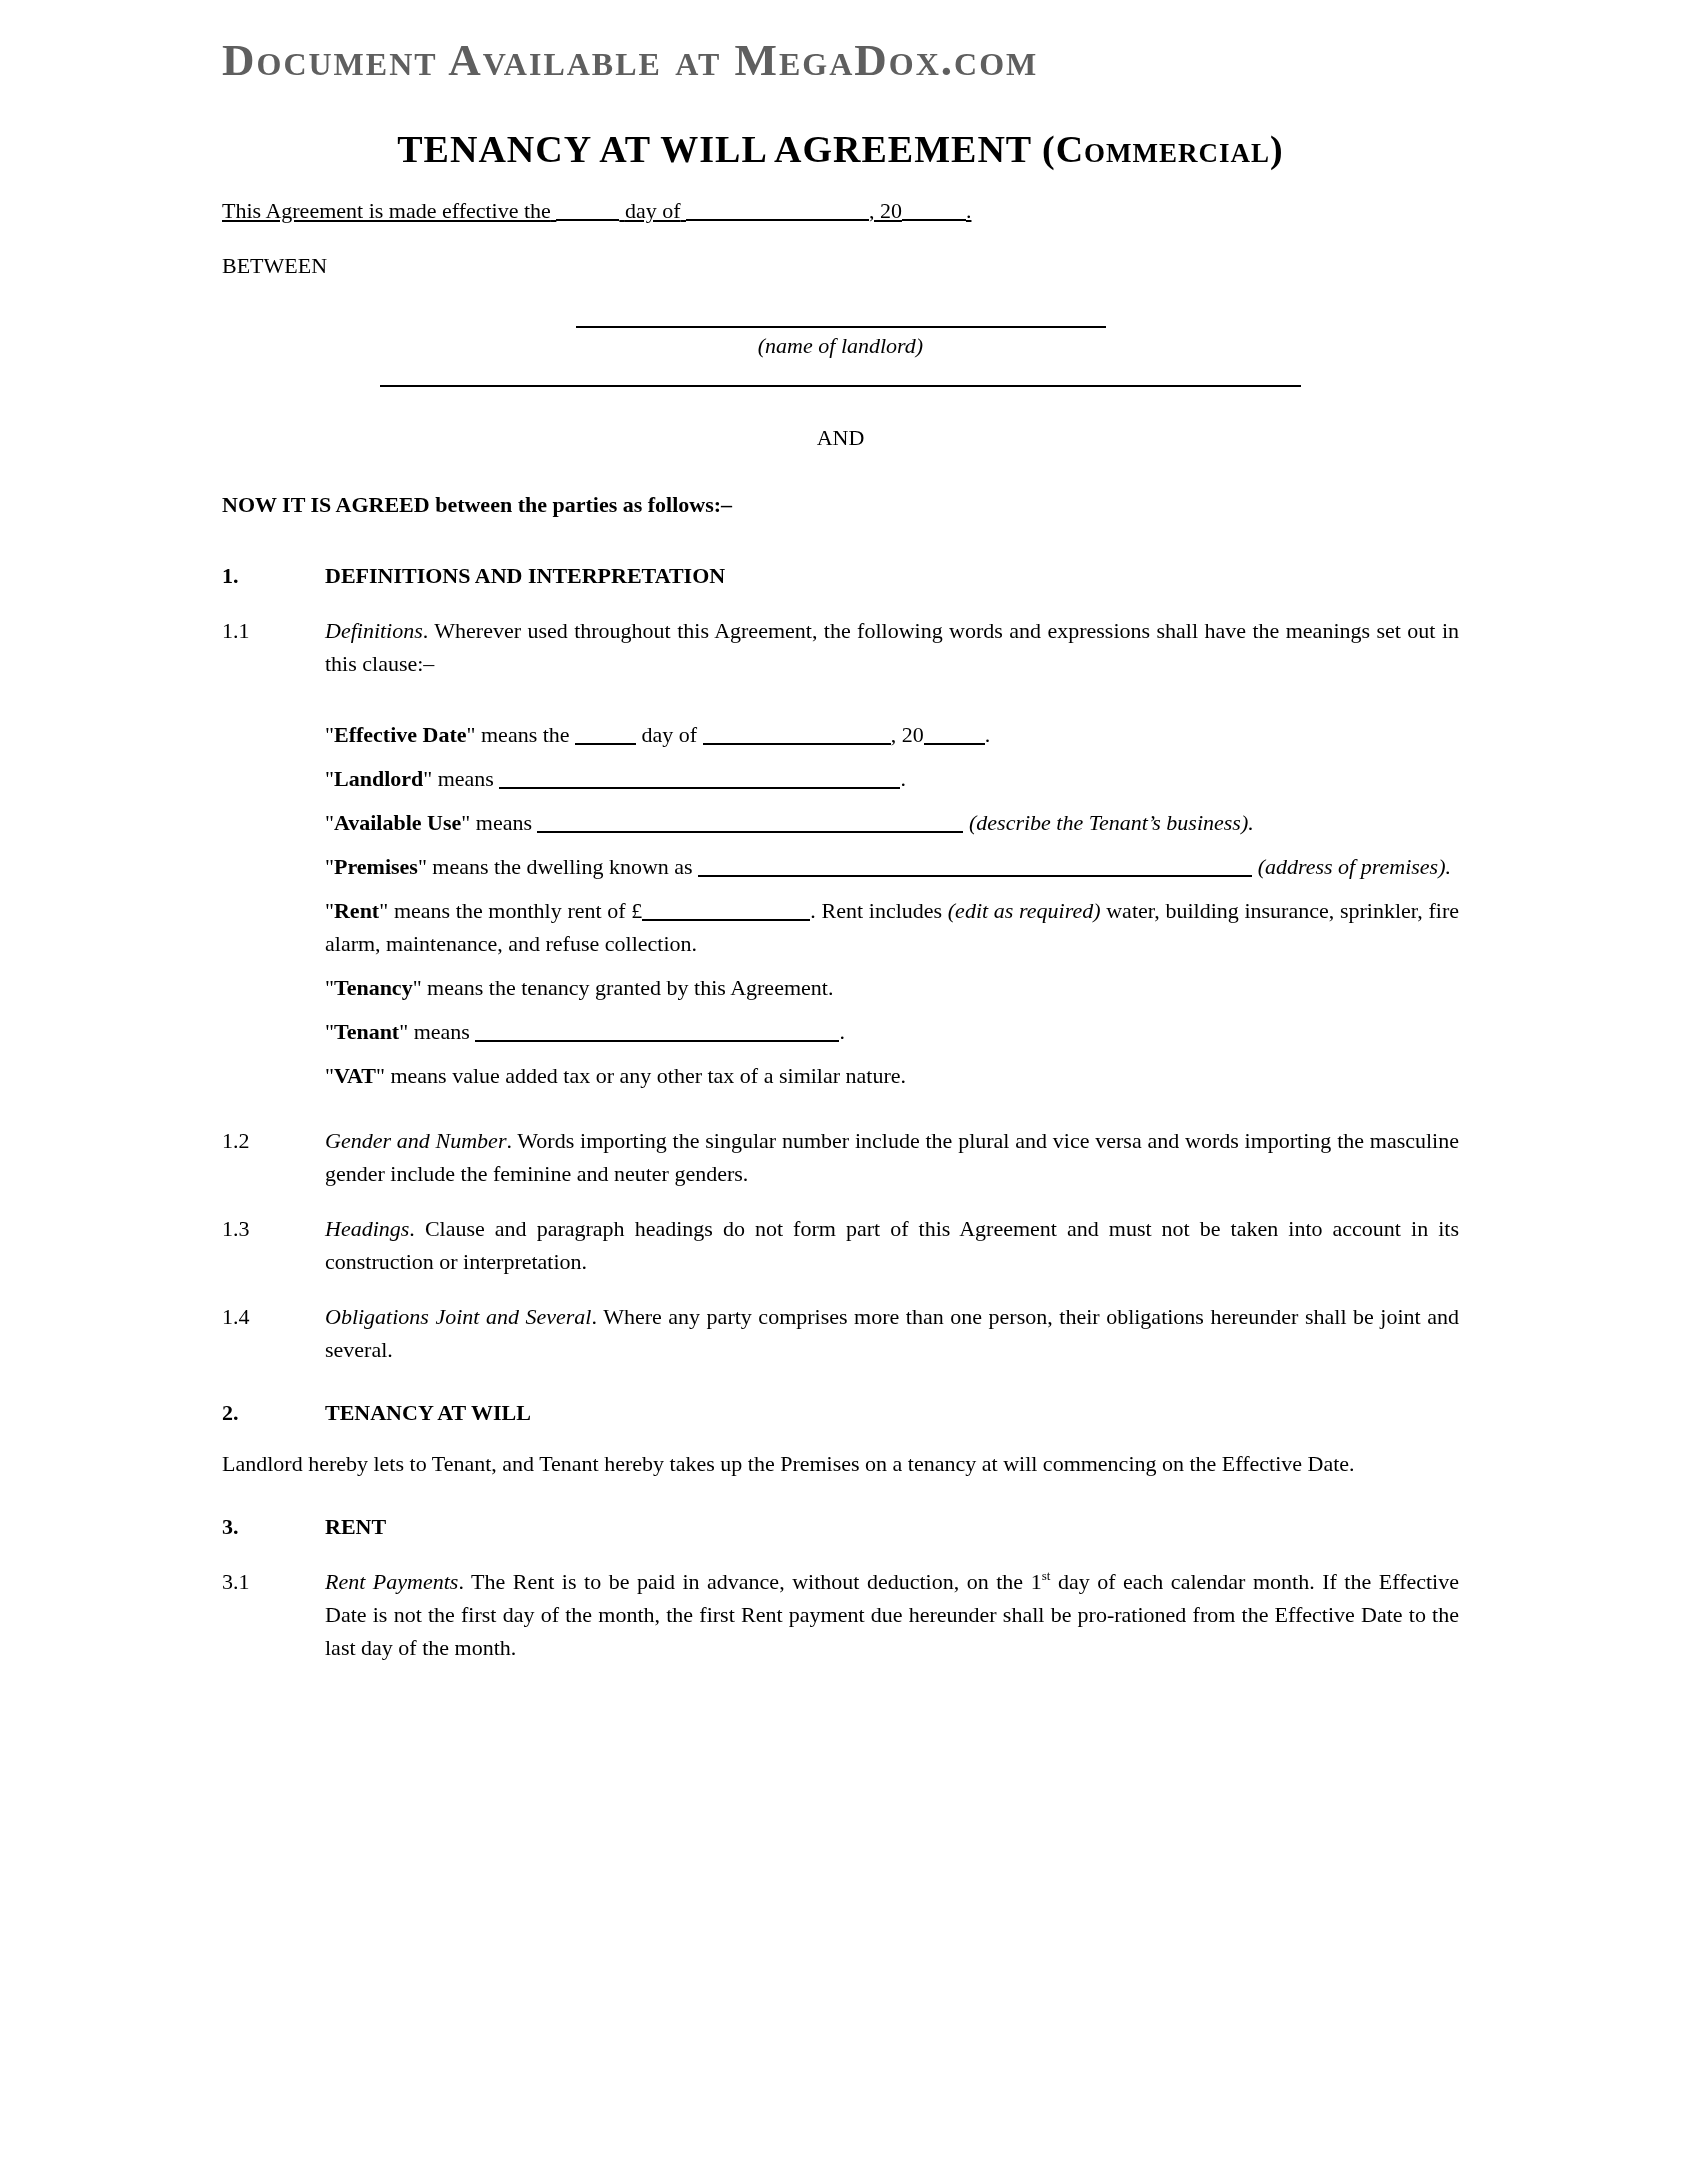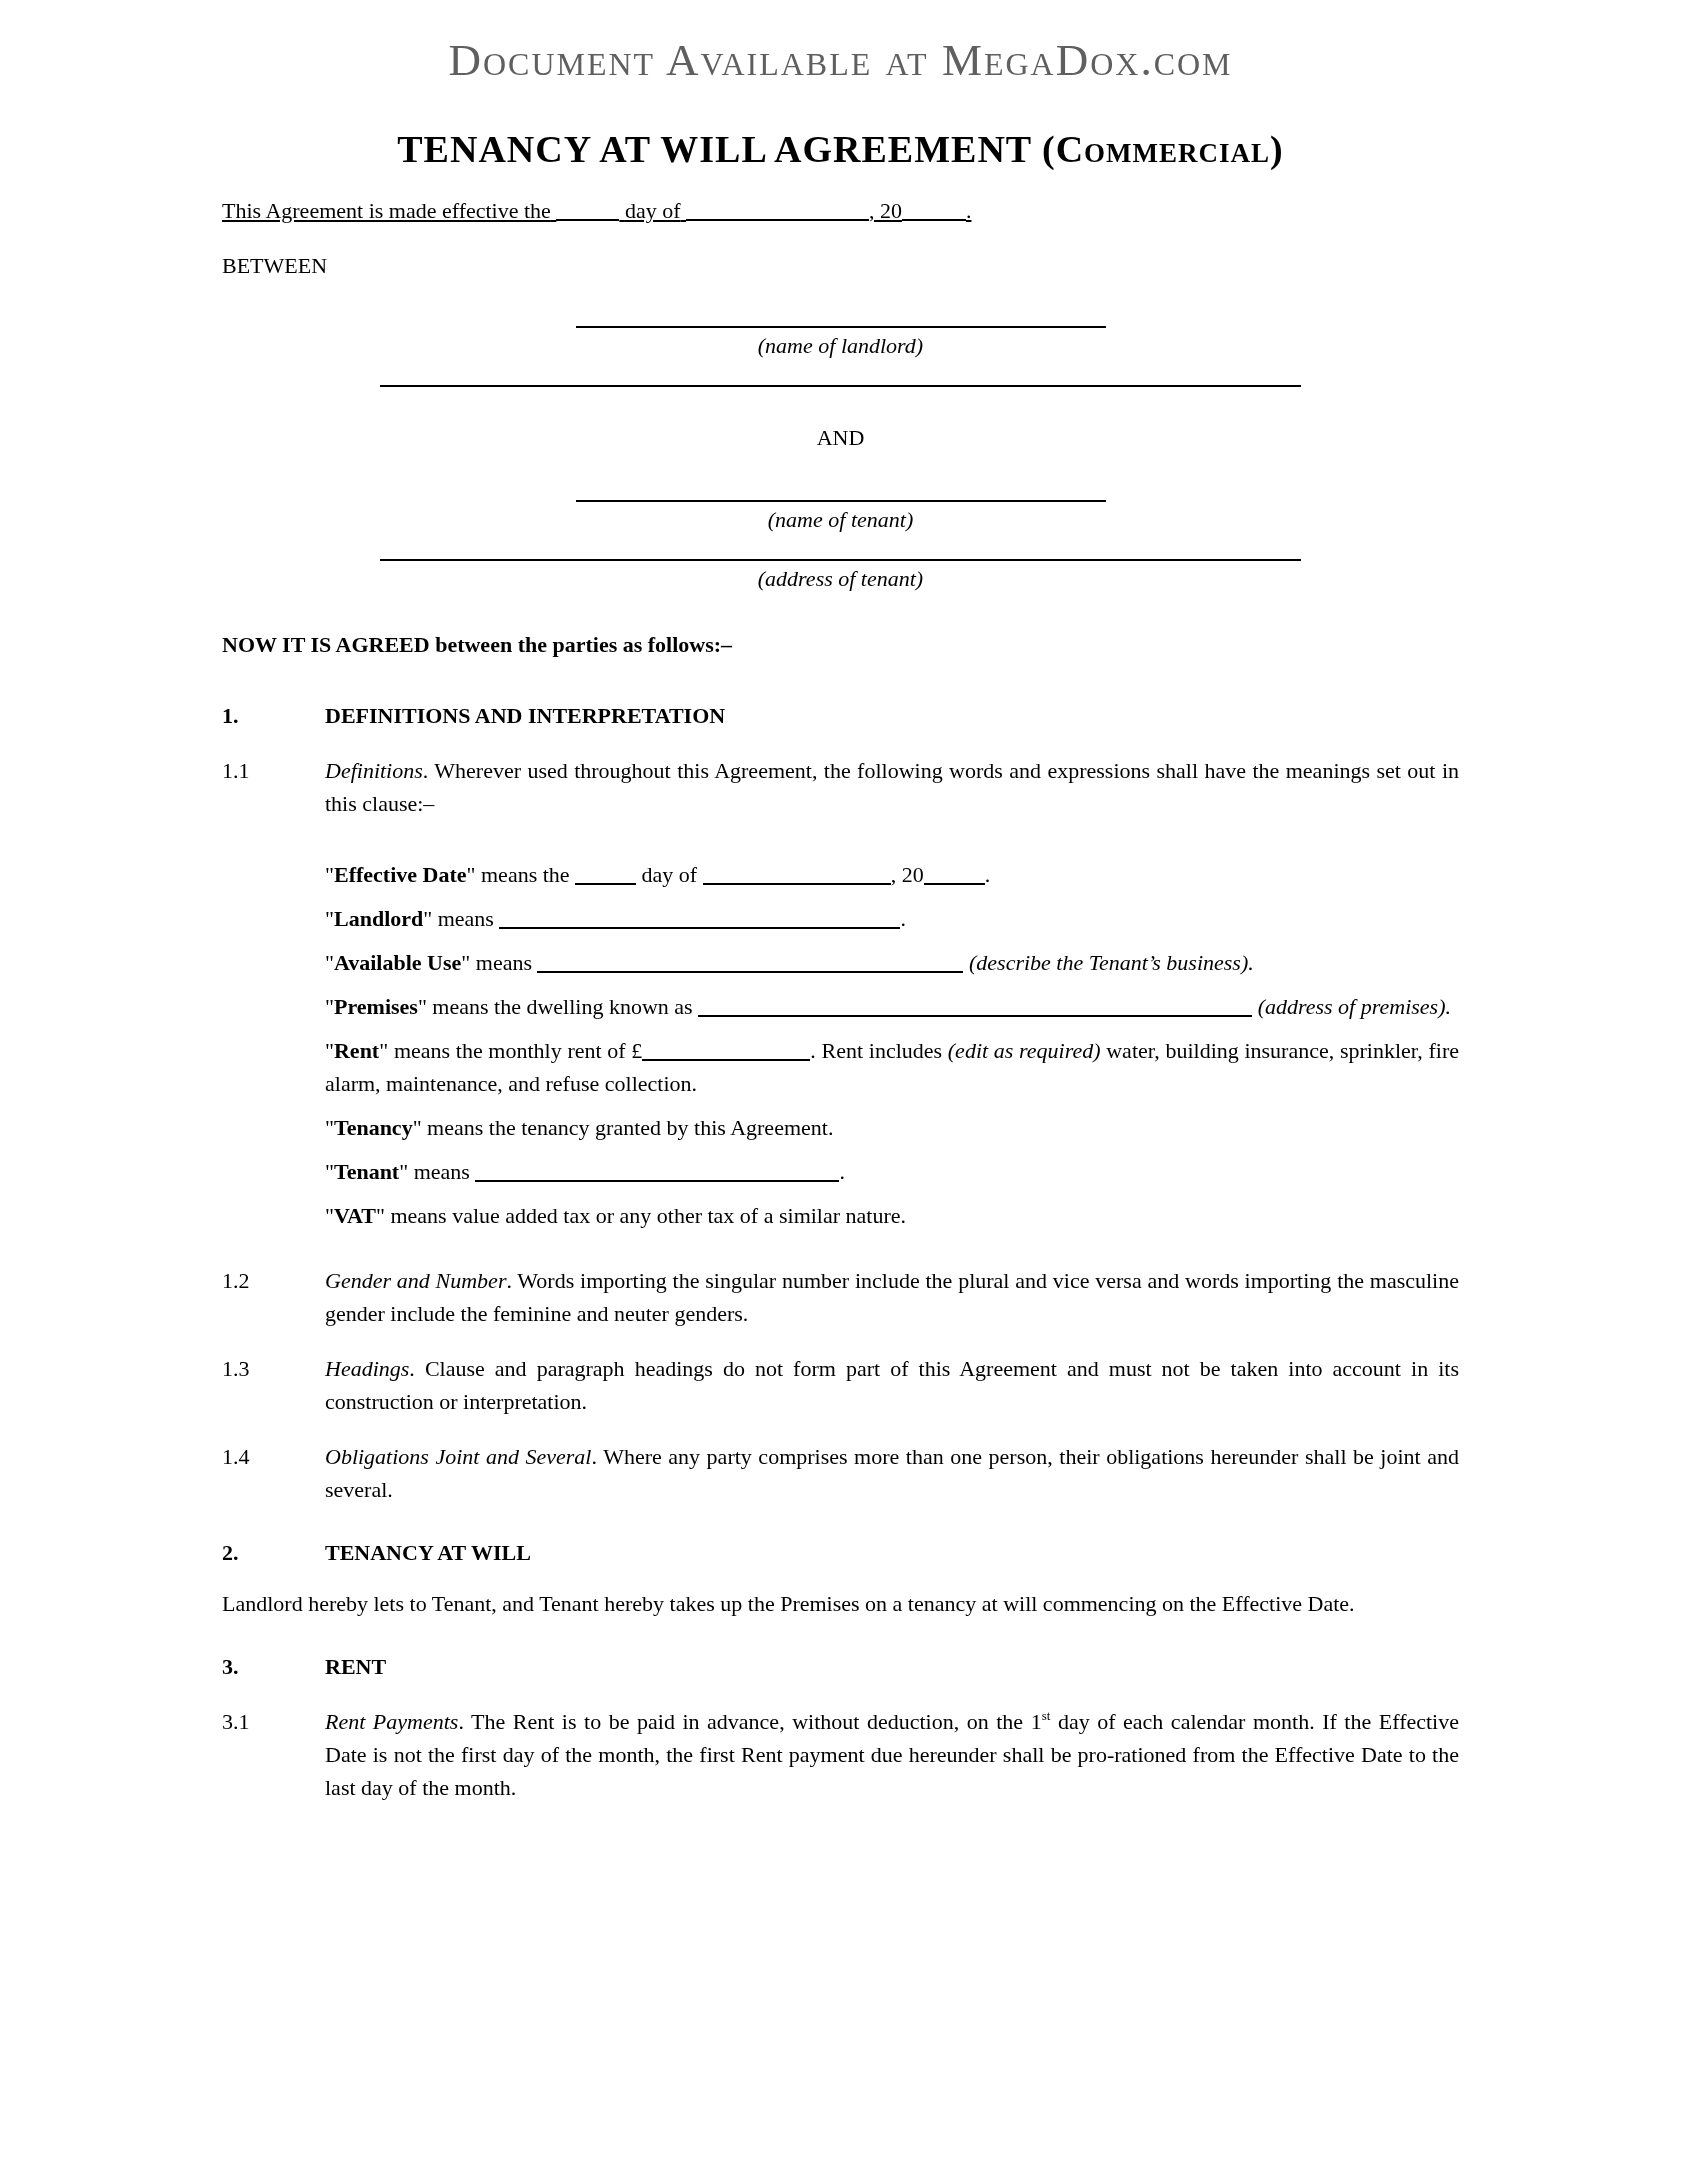--- a/index.html
+++ b/index.html
@@ -3,21 +3,21 @@
 <meta charset="utf-8">
 <style>
   html,body{margin:0;padding:0;background:#888;}
   .page{
     width:1683px;height:2178px;background:#ffffff;box-sizing:border-box;
     padding:36px 224px 0 222px;margin:0 auto;position:relative;
     font-family:"Liberation Serif","DejaVu Serif",serif;
     font-size:22px;line-height:33px;color:#000;
   }
   .watermark{
-    text-align:center;font-variant:small-caps;font-weight:normal;
+    text-align:left;font-variant:small-caps;font-weight:bold;
     font-size:45px;line-height:48px;color:#5f5f5f;letter-spacing:2px;
   }
   .doc-title{
     margin-top:44px;text-align:center;font-variant:small-caps;font-weight:bold;
     font-size:38px;line-height:42px;letter-spacing:1px;color:#000;
   }
   .intro{margin-top:24px;text-decoration:underline;}
   .party-label{margin-top:22px;}
   .sig-block{width:921px;margin:44px auto 0;text-align:center;}
   .sig-block.second{margin-top:46px;}
@@ -62,26 +62,20 @@
   <div class="party-label">BETWEEN</div>
 
   <div class="sig-block">
     <div class="rule name-rule"></div>
     <div class="sig-caption">(name of landlord)</div>
     <div class="rule addr-rule"></div>
   </div>
 
   <div class="party-label" style="margin-top:34px;text-align:center;">AND</div>
 
-  <div class="sig-block second">
-    <div class="rule name-rule"></div>
-    <div class="sig-caption">(name of tenant)</div>
-    <div class="rule addr-rule"></div>
-    <div class="sig-caption">(address of tenant)</div>
-  </div>
 
   <div class="agreed">NOW IT IS AGREED between the parties as follows:–</div>
 
   <div class="section">
     <span class="num">1.</span>
     <span class="head">DEFINITIONS AND INTERPRETATION</span>
   </div>
 
   <div class="clause">
     <span class="num">1.1</span>

